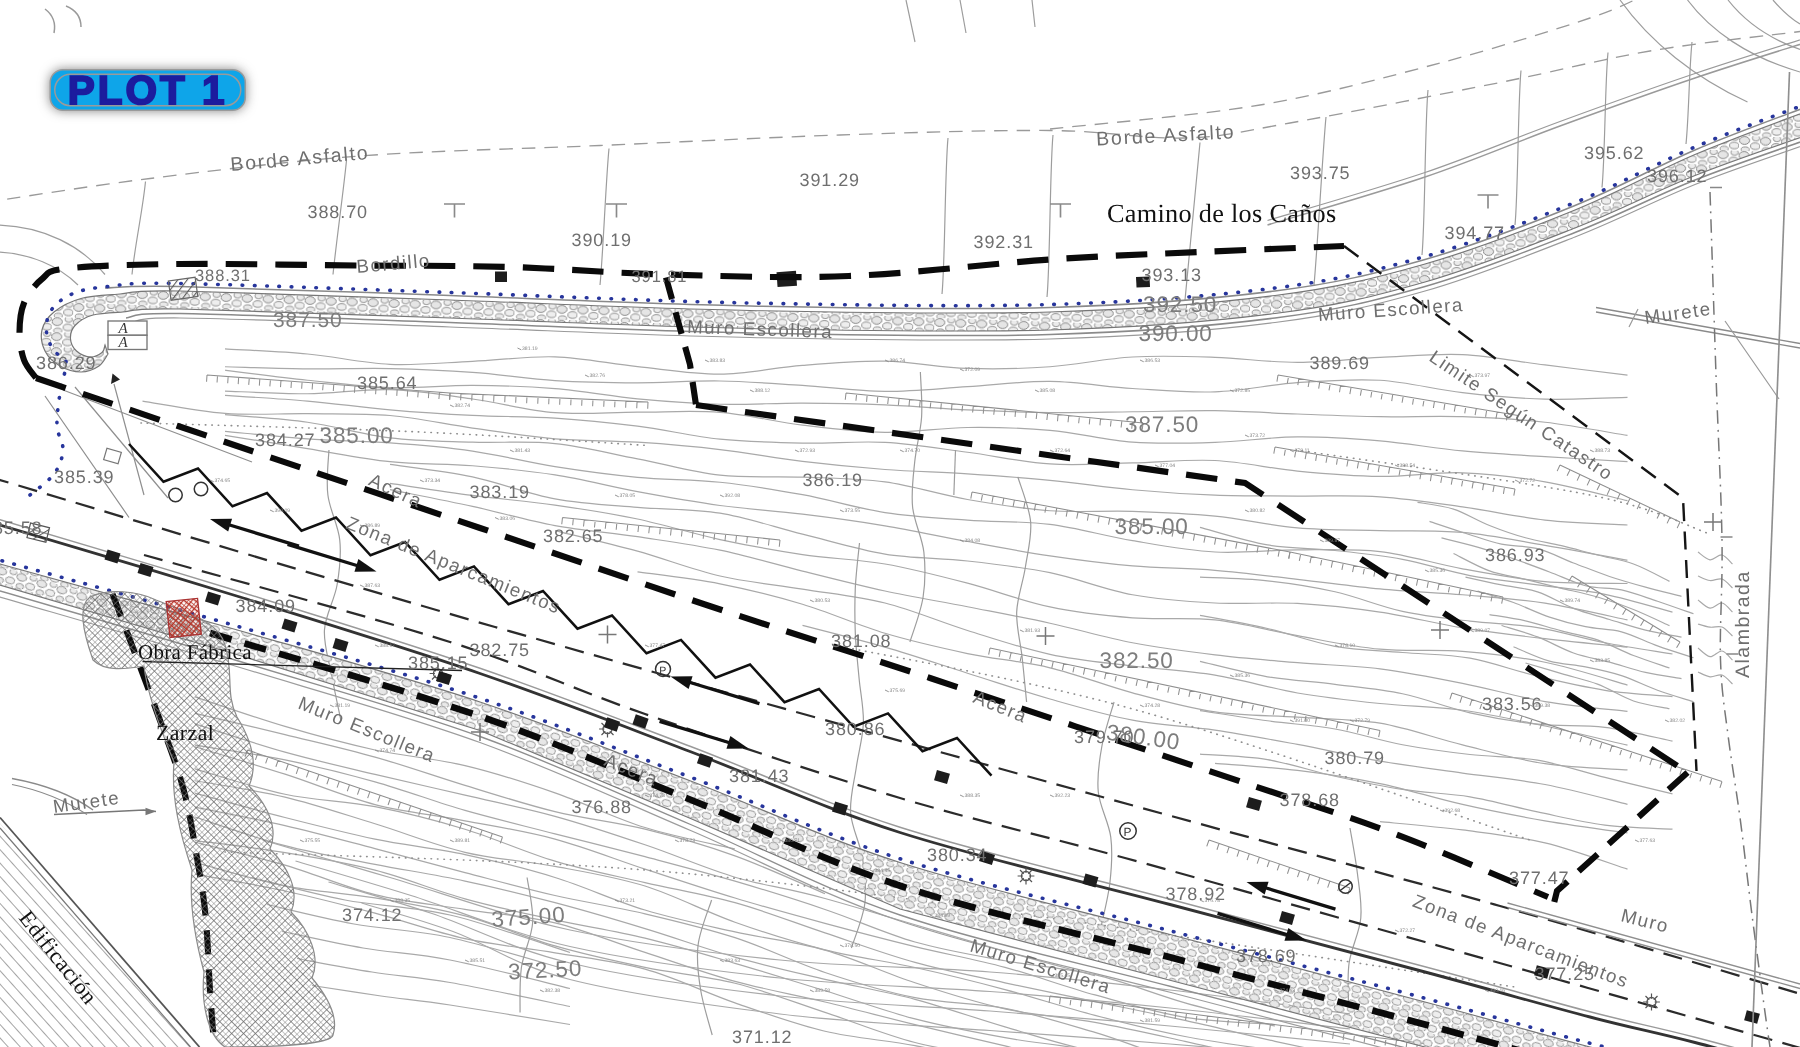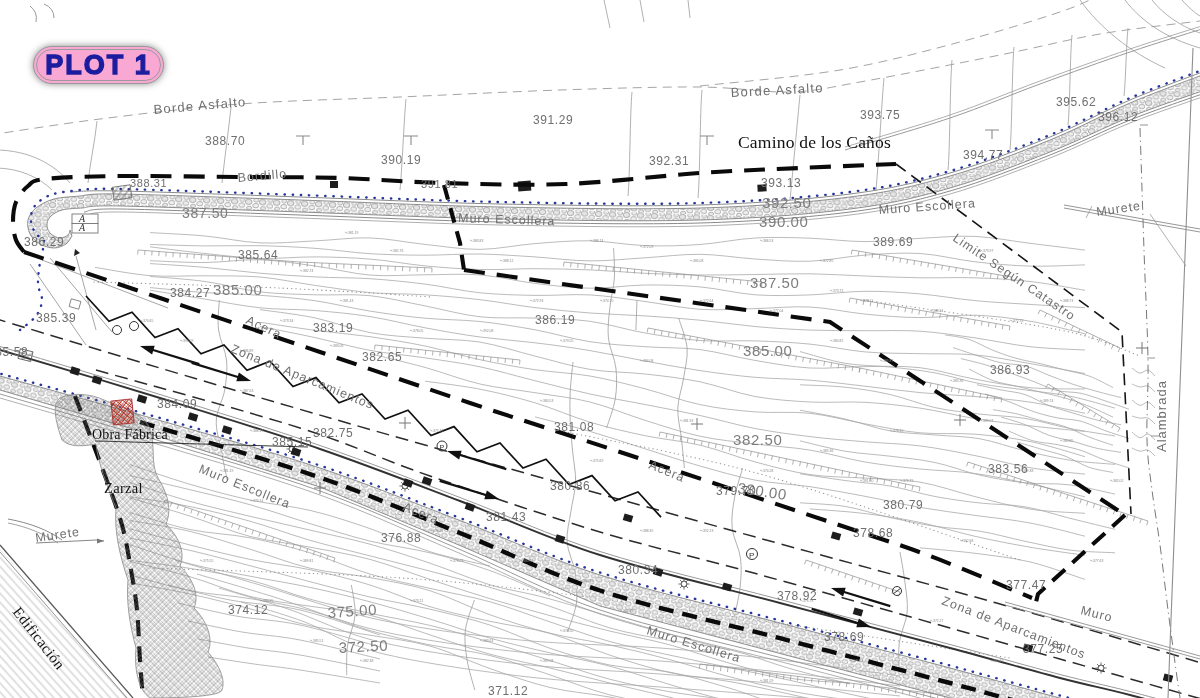--- a/index.html
+++ b/index.html
@@ -620,17 +620,17 @@
 <text x="263.0" y="601.5">388.35</text>
 <path d="M 200.0,560.0 l 2.5,1.2" stroke="#888" stroke-width="0.6"></path>
 <text x="203.0" y="561.5">375.55</text>
 <path d="M 640.0,530.0 l 2.5,1.2" stroke="#888" stroke-width="0.6"></path>
 <text x="643.0" y="531.5">388.35</text>
 <path d="M 580.0,580.0 l 2.5,1.2" stroke="#888" stroke-width="0.6"></path>
 <text x="583.0" y="581.5">384.45</text>
 </g>
 </svg>
 
-<div style="position:absolute;left:33px;top:46px;width:131px;height:38px;border-radius:19px;background:#f9a8d4;border:1.5px solid #9a9a9a;box-shadow:0 0 7px rgba(40,40,40,0.55);box-sizing:border-box;">
+<div style="position:absolute;left:33px;top:46px;width:131px;height:28px;border-radius:9px;background:#0ea5e9;border:1.5px solid #9a9a9a;box-shadow:0 0 7px rgba(40,40,40,0.55);box-sizing:border-box;">
 <div style="position:absolute;left:2px;top:2px;right:2px;bottom:2px;border-radius:16px;border:1.2px solid #9a9a9a;display:flex;align-items:center;justify-content:center;">
 <span style="font-family:'Liberation Sans',sans-serif;font-weight:bold;font-size:27px;color:#1c1c9e;letter-spacing:2px;-webkit-text-stroke:1.3px #1c1c9e;">PLOT 1</span>
 </div>
     </div>
 </div>
 </body></html>

